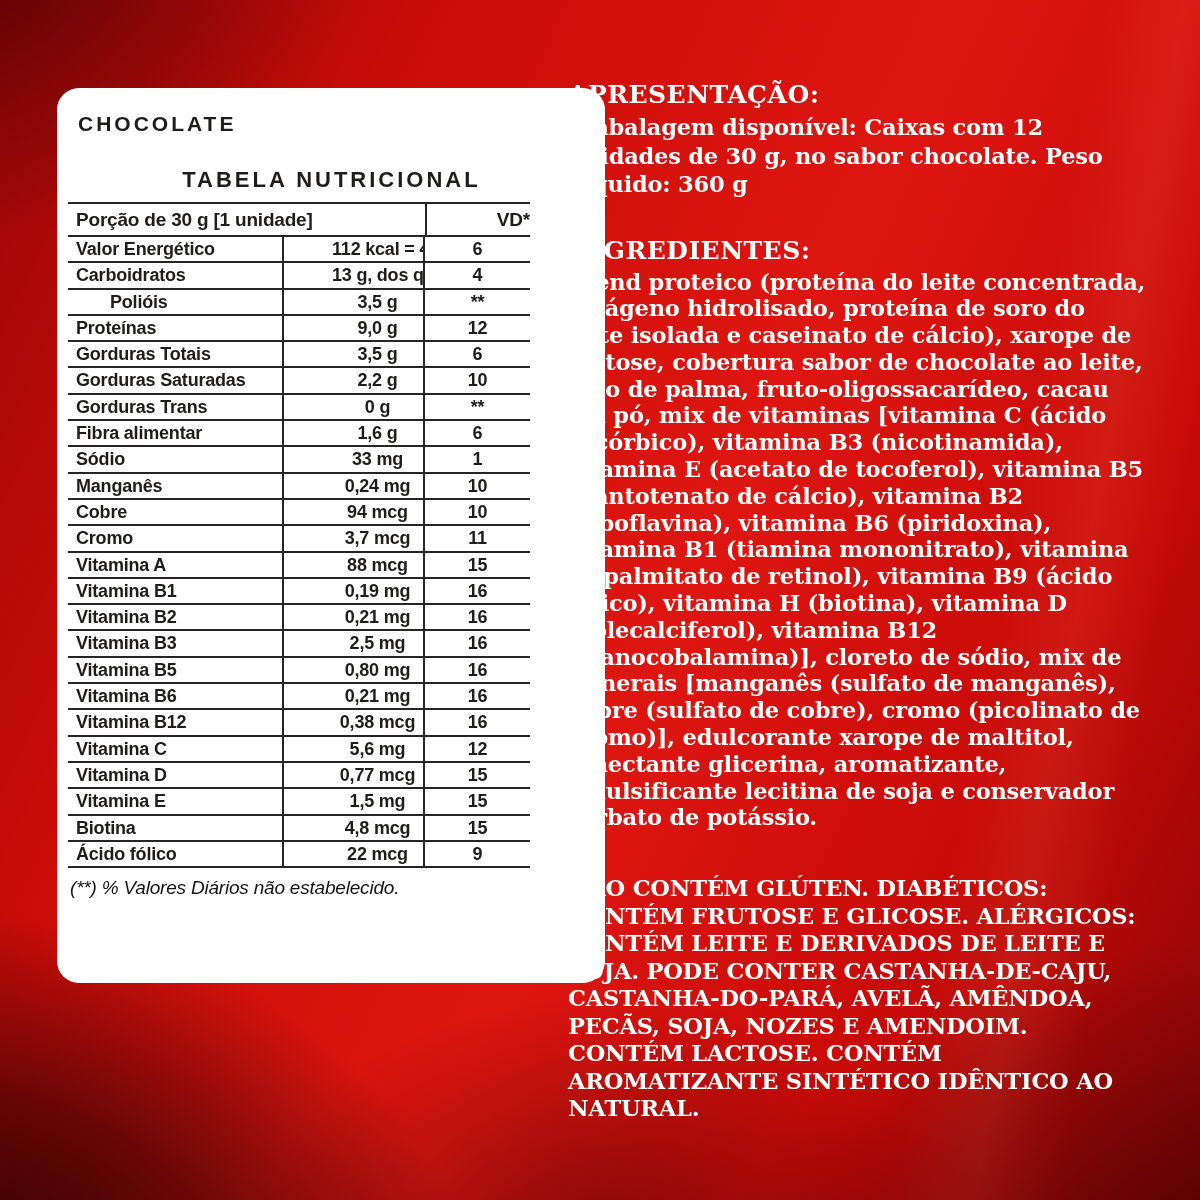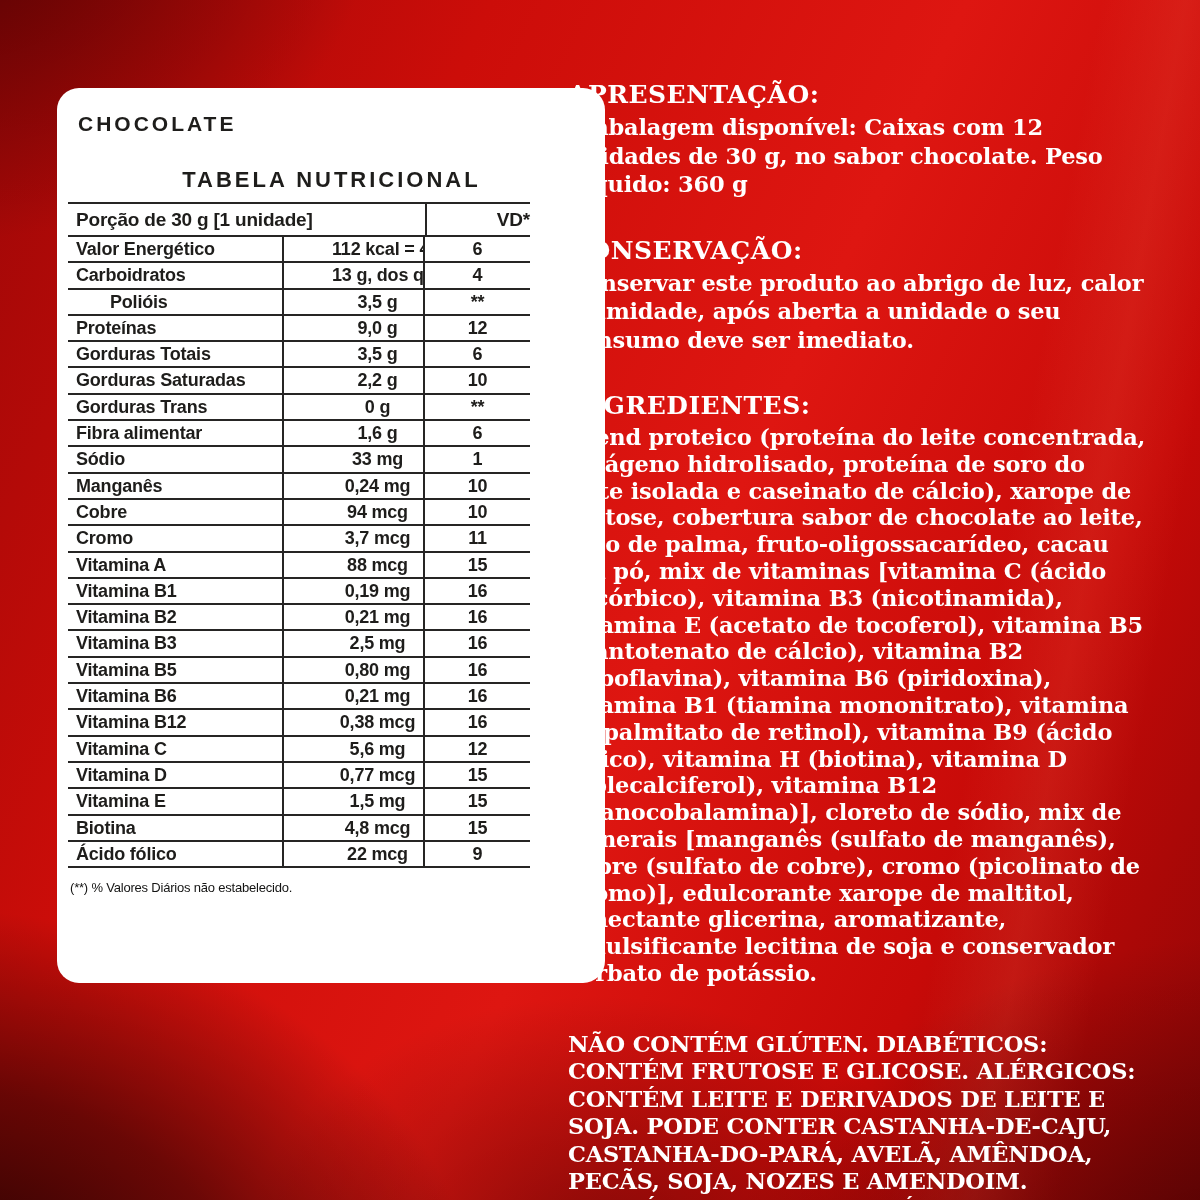--- a/index.html
+++ b/index.html
@@ -46,21 +46,21 @@
     line-height:24.3px;font-size:18px;
   }
   .trow .c{white-space:nowrap;overflow:hidden;}
   .trow .name{padding-left:8px;}
   .trow.indent .name{padding-left:42px;}
   .trow .val{border-left:2px solid #262524;border-right:2px solid #262524;text-align:center;padding-left:48px;}
   .trow .vd{text-align:center;}
 
   .footnotes{margin:7px 2px 0 2px;font-weight:400;color:#141413;}
   .fn1{font-size:16.5px;line-height:25.5px;text-align:justify;margin:0;letter-spacing:-0.2px;}
-  .fn2{font-size:13px;line-height:25.5px;margin:0;letter-spacing:-0.2px;}
+  .fn2{font-size:19px;line-height:25.5px;margin:0;letter-spacing:-0.2px;font-style:italic;}
 
   
   .rightcol{
     position:absolute;left:568px;top:80px;width:578px;
     color:#ffffff;font-family:"DejaVu Serif","Liberation Serif",serif;font-weight:700;
   }
   .sec-heading{
     font-size:25px;letter-spacing:0.5px;margin:0 0 4px 0;
   }
   .sec-body{
@@ -212,22 +212,18 @@
   <div class="footnotes">
     <p class="fn2">(**) % Valores Diários não estabelecido.</p>
   </div>
 </div>
 
 <div class="rightcol">
   <div class="sec">
     <h3 class="sec-heading">APRESENTAÇÃO:</h3>
     <p class="sec-body">Embalagem disponível: Caixas com 12 unidades de 30 g, no sabor chocolate. Peso Líquido: 360 g</p>
   </div>
-  <div class="sec">
-    <h3 class="sec-heading">CONSERVAÇÃO:</h3>
-    <p class="sec-body">Conservar este produto ao abrigo de luz, calor e umidade, após aberta a unidade o seu consumo deve ser imediato.</p>
-  </div>
   <div class="sec ingredients">
     <h3 class="sec-heading">INGREDIENTES:</h3>
     <p class="sec-body">Blend proteico (proteína do leite concentrada, colágeno hidrolisado, proteína de soro do leite isolada e caseinato de cálcio), xarope de frutose, cobertura sabor de chocolate ao leite, óleo de palma, fruto-oligossacarídeo, cacau em pó, mix de vitaminas [vitamina C (ácido ascórbico), vitamina B3 (nicotinamida), vitamina E (acetato de tocoferol), vitamina B5 (pantotenato de cálcio), vitamina B2 (riboflavina), vitamina B6 (piridoxina), vitamina B1 (tiamina mononitrato), vitamina A (palmitato de retinol), vitamina B9 (ácido fólico), vitamina H (biotina), vitamina D (colecalciferol), vitamina B12 (cianocobalamina)], cloreto de sódio, mix de minerais [manganês (sulfato de manganês), cobre (sulfato de cobre), cromo (picolinato de cromo)], edulcorante xarope de maltitol, umectante glicerina, aromatizante, emulsificante lecitina de soja e conservador sorbato de potássio.</p>
   </div>
   <p class="allergens">NÃO CONTÉM GLÚTEN. DIABÉTICOS: CONTÉM FRUTOSE E GLICOSE. ALÉRGICOS: CONTÉM LEITE E DERIVADOS DE LEITE E SOJA. PODE CONTER CASTANHA-DE-CAJU, CASTANHA-DO-PARÁ, AVELÃ, AMÊNDOA, PECÃS, SOJA, NOZES E AMENDOIM. CONTÉM LACTOSE. CONTÉM AROMATIZANTE SINTÉTICO IDÊNTICO AO NATURAL.</p>
 </div>
 
 </body></html>

